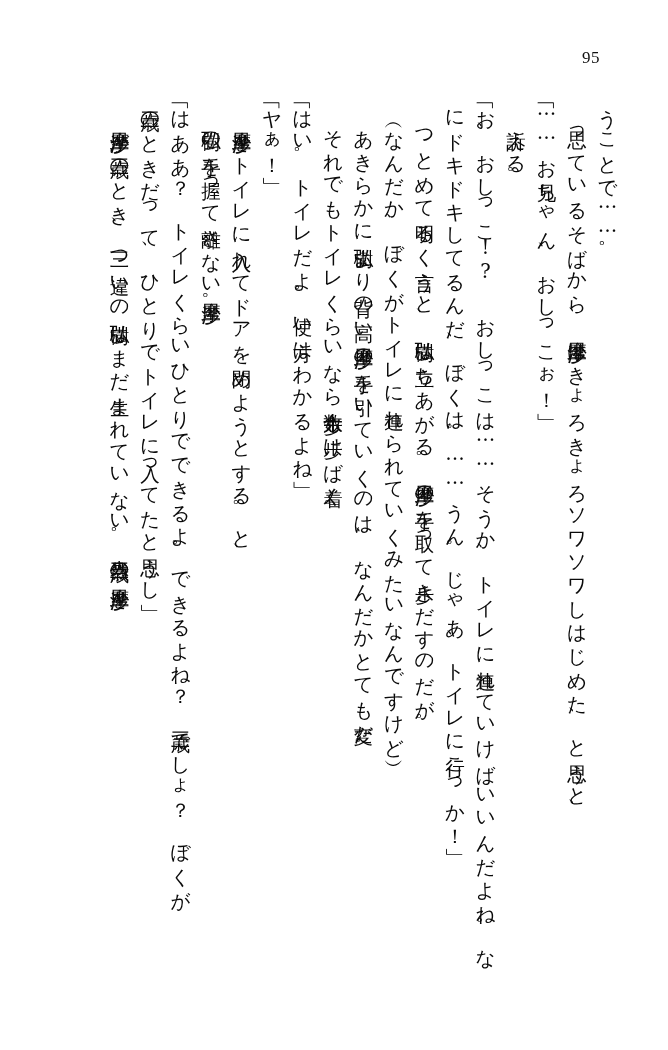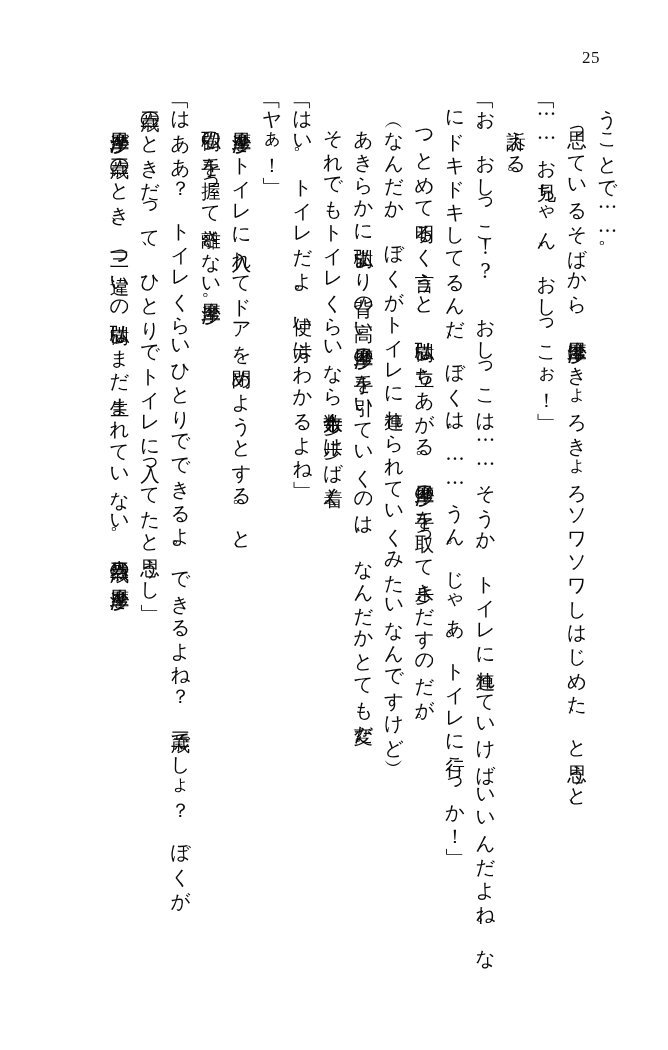--- a/index.html
+++ b/index.html
@@ -53,21 +53,21 @@
   }
   #text-block p.indent {
     text-indent: 20px;
   }
 </style>
 </head>
 <body>
 
 <div id="page">
 
-  <div id="page-number">25</div>
+  <div id="page-number">95</div>
 
   <div id="text-block">
       <p class="">うことで……。</p>
       <p class="indent">思っているそばから、摩里沙はきょろきょろソワソワしはじめた、と思うと、</p>
       <p class="">「……お兄ちゃん、おしっこぉ！」</p>
       <p class="indent">訴える。</p>
       <p class="">「お、おしっこ!?　おしっこは……そうか、トイレに連れていけばいいんだよね。な</p>
       <p class="">にドキドキしてるんだ、ぼくは。……うん。じゃあ、トイレに行こっか！」</p>
       <p class="indent">つとめて明るく言うと、弘樹は立ちあがる。摩里沙の手を取って歩きだすのだが。</p>
       <p class="indent">（なんだか、ぼくがトイレに連れられていくみたいなんですけど）</p>

